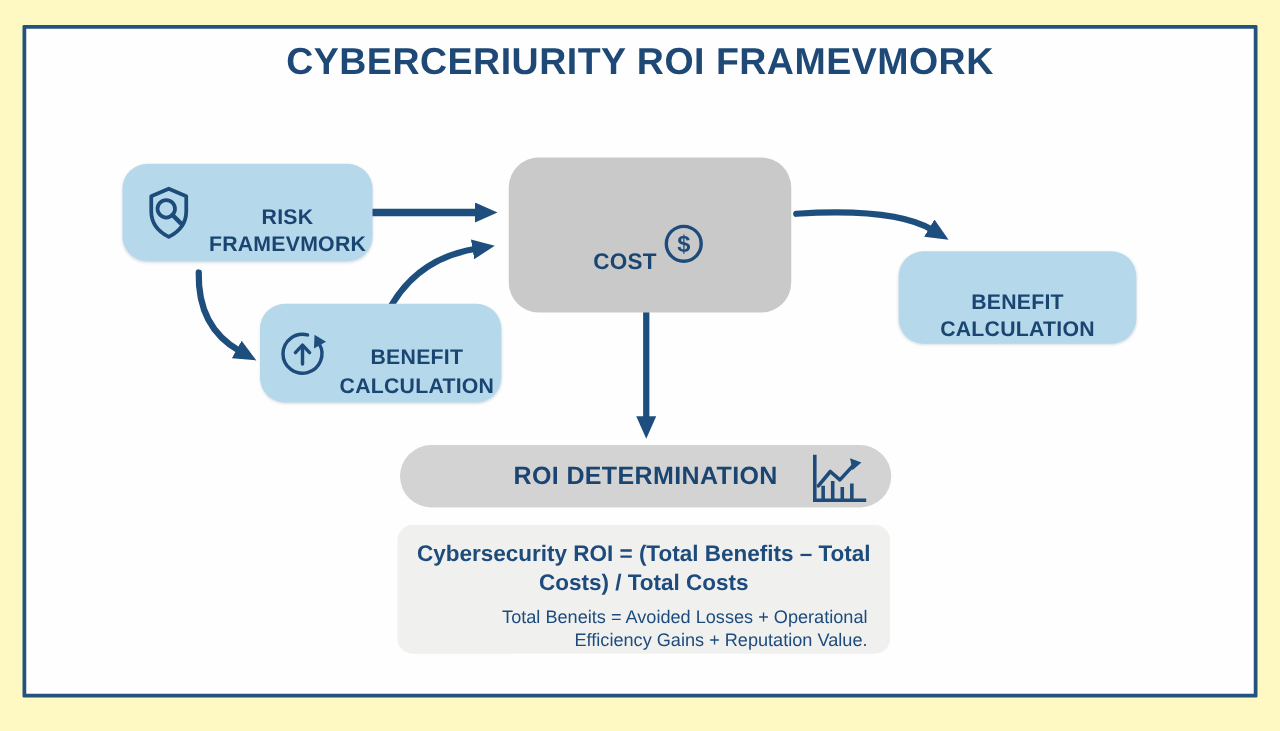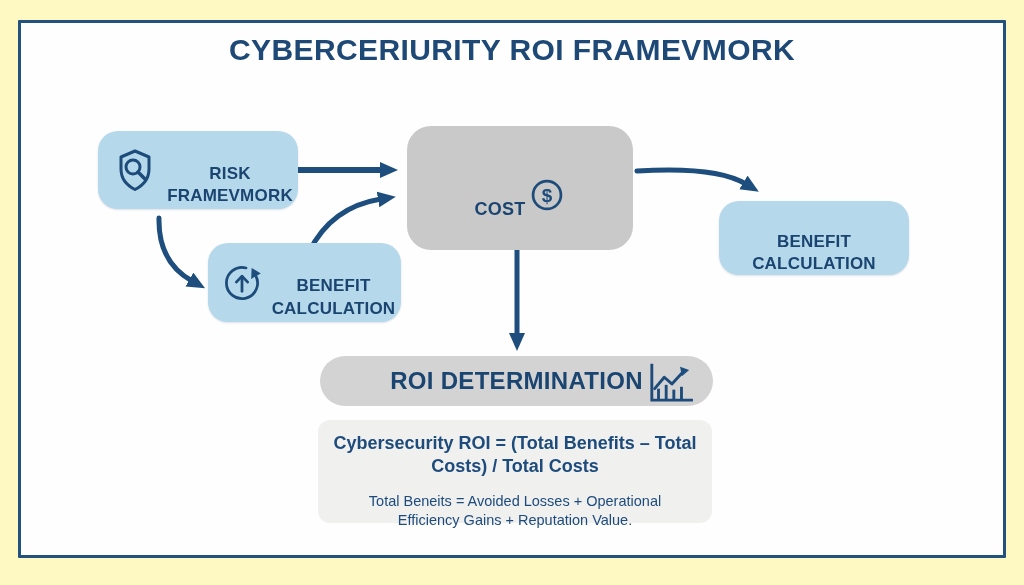--- a/index.html
+++ b/index.html
@@ -23,30 +23,30 @@
   .node.gray{background:#c9c9c9;border-radius:24px;}
   .nlabel{font-size:17px;line-height:1.3;letter-spacing:0.2px;margin-top:30px;}
   .nlabel span{display:block;}
   .nicon{display:flex;align-items:center;justify-content:center;flex:0 0 auto;}
   .riskbox{padding-left:8px;gap:8px;}
   .benefitbox{padding-left:6px;gap:8px;}
   .costbox{flex-direction:row;gap:4px;padding-top:14px;}
   .pill{
     position:absolute;left:320px;top:356px;width:393px;height:50px;border-radius:25px;
     background:#d3d3d4;display:flex;align-items:center;justify-content:center;
-    color:#1b4571;font-weight:bold;font-size:24px;letter-spacing:0.3px;
+    color:#1b4571;font-weight:bold;font-size:20px;letter-spacing:0.3px;
   }
   .pill .nicon{position:absolute;right:18px;top:4px;}
   .formula{
     position:absolute;left:318px;top:420px;width:394px;height:103px;border-radius:12px;
     background:#f0f0ef;box-sizing:border-box;padding:12px 14px 10px 14px;
     color:#1d4b7c;text-align:center;
   }
   .formula .main{font-size:18px;font-weight:bold;line-height:1.25;margin:0 0 8px 0;}
-  .formula .detail{font-size:14.5px;font-weight:500;line-height:1.3;margin:15px;}
+  .formula .detail{font-size:14.5px;font-weight:500;line-height:1.3;margin:4px;text-align:right;}
   svg.overlay{position:absolute;left:0;top:0;width:1024px;height:585px;pointer-events:none;}
   .arrow{stroke:#1d4e7e;fill:none;stroke-linecap:round;}
   .ahead{fill:#1d4e7e;stroke:none;}
   .ic{stroke:#1d4b7a;}
 </style>
 </head>
 <body>
 
 <div class="stage">
 

